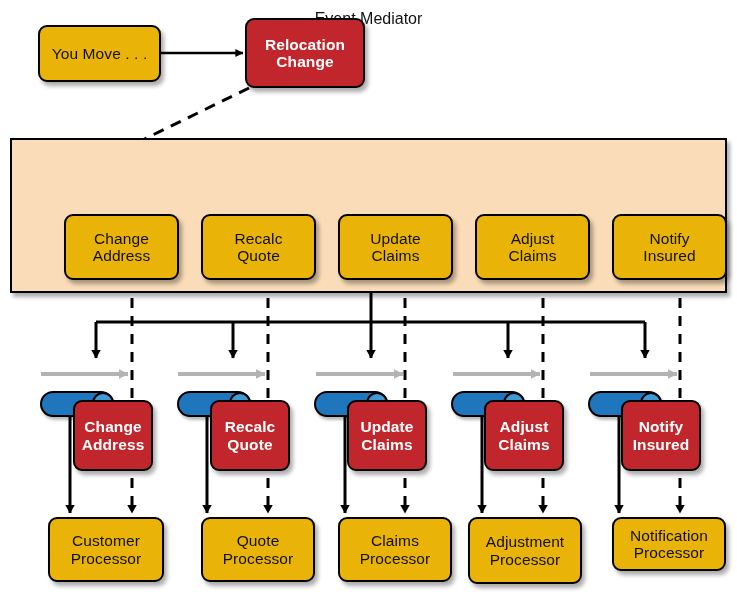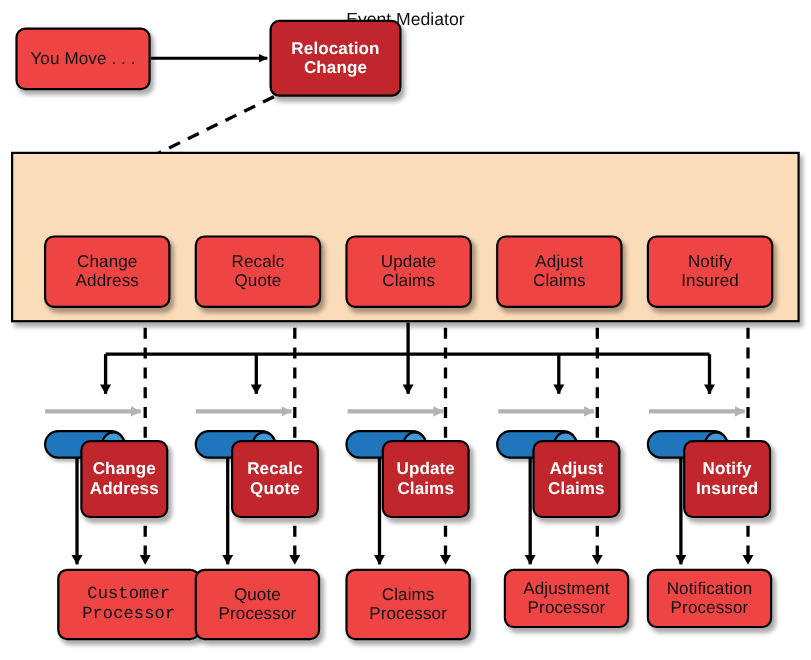--- a/index.html
+++ b/index.html
@@ -24,24 +24,25 @@
     align-items:center;
     justify-content:center;
     text-align:center;
     line-height:1.12;
     box-shadow:3px 4px 4px rgba(0,0,0,0.33);
     z-index:6;
   }
   .node span{display:block;white-space:nowrap;}
 
   .blue{
-    background:#ef4444;
+    background:#eab308;
     color:#111;
     font-size:15.5px;
     letter-spacing:.1px;
+    margin-left:24px;
   }
   .red{
     background:#c0262b;
     color:#ffffff;
     font-size:15.5px;
     font-weight:600;
     letter-spacing:.1px;
   }
 
   
@@ -215,33 +216,33 @@
   </div>
   <div class="node red" style="left:484px;top:400px;width:80px;height:71px;z-index:8;">
     <span>Adjust</span>
     <span>Claims</span>
   </div>
   <div class="node red" style="left:621px;top:400px;width:80px;height:71px;z-index:8;">
     <span>Notify</span>
     <span>Insured</span>
   </div>
 
-  <div class="node blue" style="left:52px;top:517px;width:130px;height:65px;font-family:Liberation Mono, monospace;">
+  <div class="node blue" style="left:24px;top:517px;width:116px;height:65px;">
     <span>Customer</span>
     <span>Processor</span>
   </div>
   <div class="node blue" style="left:177px;top:517px;width:114px;height:65px;">
     <span>Quote</span>
     <span>Processor</span>
   </div>
   <div class="node blue" style="left:314px;top:517px;width:114px;height:65px;">
     <span>Claims</span>
     <span>Processor</span>
   </div>
-  <div class="node blue" style="left:458px;top:517px;width:114px;height:54px;">
+  <div class="node blue" style="left:444px;top:517px;width:114px;height:67px;">
     <span>Adjustment</span>
     <span>Processor</span>
   </div>
   <div class="node blue" style="left:588px;top:517px;width:114px;height:54px;">
     <span>Notification</span>
     <span>Processor</span>
   </div>
 
 </div>
 

